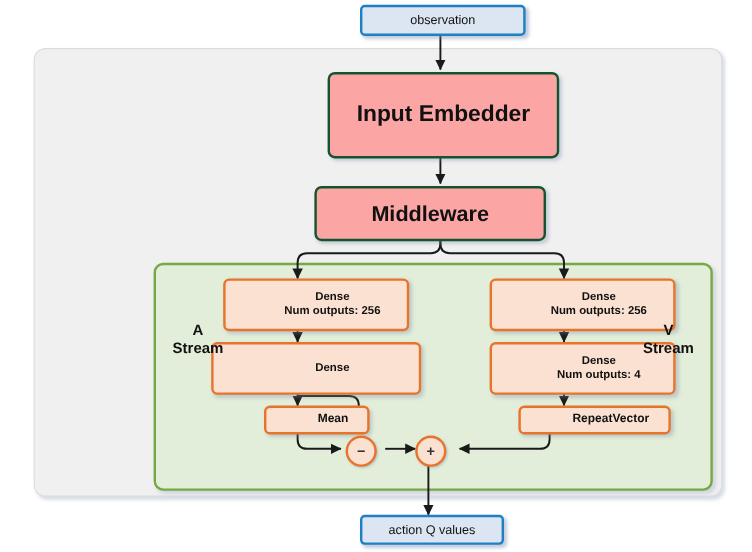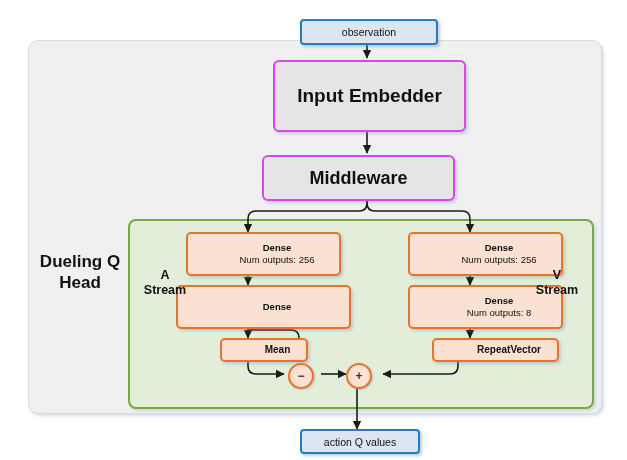--- a/index.html
+++ b/index.html
@@ -23,35 +23,35 @@
   
   .io-box{
     position:absolute;background:#dce6f2;border:2px solid #1f7fc4;
     border-radius:4px;box-shadow:2px 2px 3px rgba(120,140,175,0.45);
     display:flex;align-items:center;justify-content:center;
     font-size:10.5px;color:#111;
   }
 
   
   .green-box{
-    position:absolute;background:#e5e5e5;border:2px solid #d946ef;
+    position:absolute;background:#fca5a5;border:2px solid #14532d;
     border-radius:6px;box-shadow:2px 2px 3px rgba(120,140,175,0.35);
     display:flex;align-items:center;justify-content:center;
     font-weight:bold;color:#111;
   }
 
   
   .orange-box{
     position:absolute;background:#fbe1d1;border:2px solid #e8732a;
     border-radius:5px;box-shadow:2px 2px 3px rgba(120,140,175,0.35);
     display:flex;flex-direction:column;align-items:center;justify-content:center;
     color:#111;line-height:1.28;padding-left:27px;
   }
   .orange-box .l1{font-size:9.5px;font-weight:bold;}
-  .orange-box .l2{font-size:9.5px;font-weight:normal;}
+  .orange-box .l2{font-size:9.5px;font-weight:bold;}
   .orange-box.single{justify-content:center;}
   .orange-box.single .l1{font-size:10px;font-weight:bold;}
 
   
   .op-circle{
     position:absolute;width:22px;height:22px;border-radius:50%;
     background:#fbe1d1;border:2px solid #e8732a;
     display:flex;align-items:center;justify-content:center;
     font-size:12px;font-weight:bold;color:#333;line-height:1;
     box-shadow:1px 1px 2px rgba(120,140,175,0.4);
@@ -108,21 +108,21 @@
       <path d="M321,374 L346,374"></path>
 
       <path d="M470,325 L470,338"></path>
 
       <path d="M458,358 L458,366 Q458,374 450,374 L383,374"></path>
 
       <path d="M357,385 L357,429"></path>
     </g>
   </svg>
 
-  <div class="io-box" id="box-observation" style="left:300px;top:19px;width:134px;height:22px;">
+  <div class="io-box" id="box-observation" style="left:300px;top:4px;width:134px;height:22px;">
     <span>observation</span>
   </div>
 
   <div class="io-box" id="box-action-q" style="left:300px;top:429px;width:116px;height:21px;">
     <span>action Q values</span>
   </div>
 
   <div class="green-box" id="box-input-embedder" style="left:273px;top:60px;width:189px;height:68px;font-size:19px;">
     <span>Input Embedder</span>
   </div>
@@ -144,38 +144,35 @@
     <span class="l1">Mean</span>
   </div>
 
   <div class="orange-box" style="left:408px;top:232px;width:124px;height:40px;">
     <span class="l1">Dense</span>
     <span class="l2">Num outputs: 256</span>
   </div>
 
   <div class="orange-box" style="left:408px;top:285px;width:124px;height:40px;">
     <span class="l1">Dense</span>
-    <span class="l2">Num outputs: 8</span>
+    <span class="l2">Num outputs: 4</span>
   </div>
 
   <div class="orange-box single" style="left:432px;top:338px;width:96px;height:20px;">
     <span class="l1">RepeatVector</span>
   </div>
 
   <div class="op-circle" style="left:288px;top:363px;">
     <span>−</span>
   </div>
 
   <div class="op-circle" style="left:346px;top:363px;">
     <span>+</span>
   </div>
 
-  <div class="side-label" id="lbl-dueling">
-    <span>Dueling Q Head</span>
-  </div>
 
   <div class="side-label" id="lbl-a-stream">
     <span>A</span><br>
     <span>Stream</span>
   </div>
 
   <div class="side-label" id="lbl-v-stream">
     <span>V</span><br>
     <span>Stream</span>
   </div>

